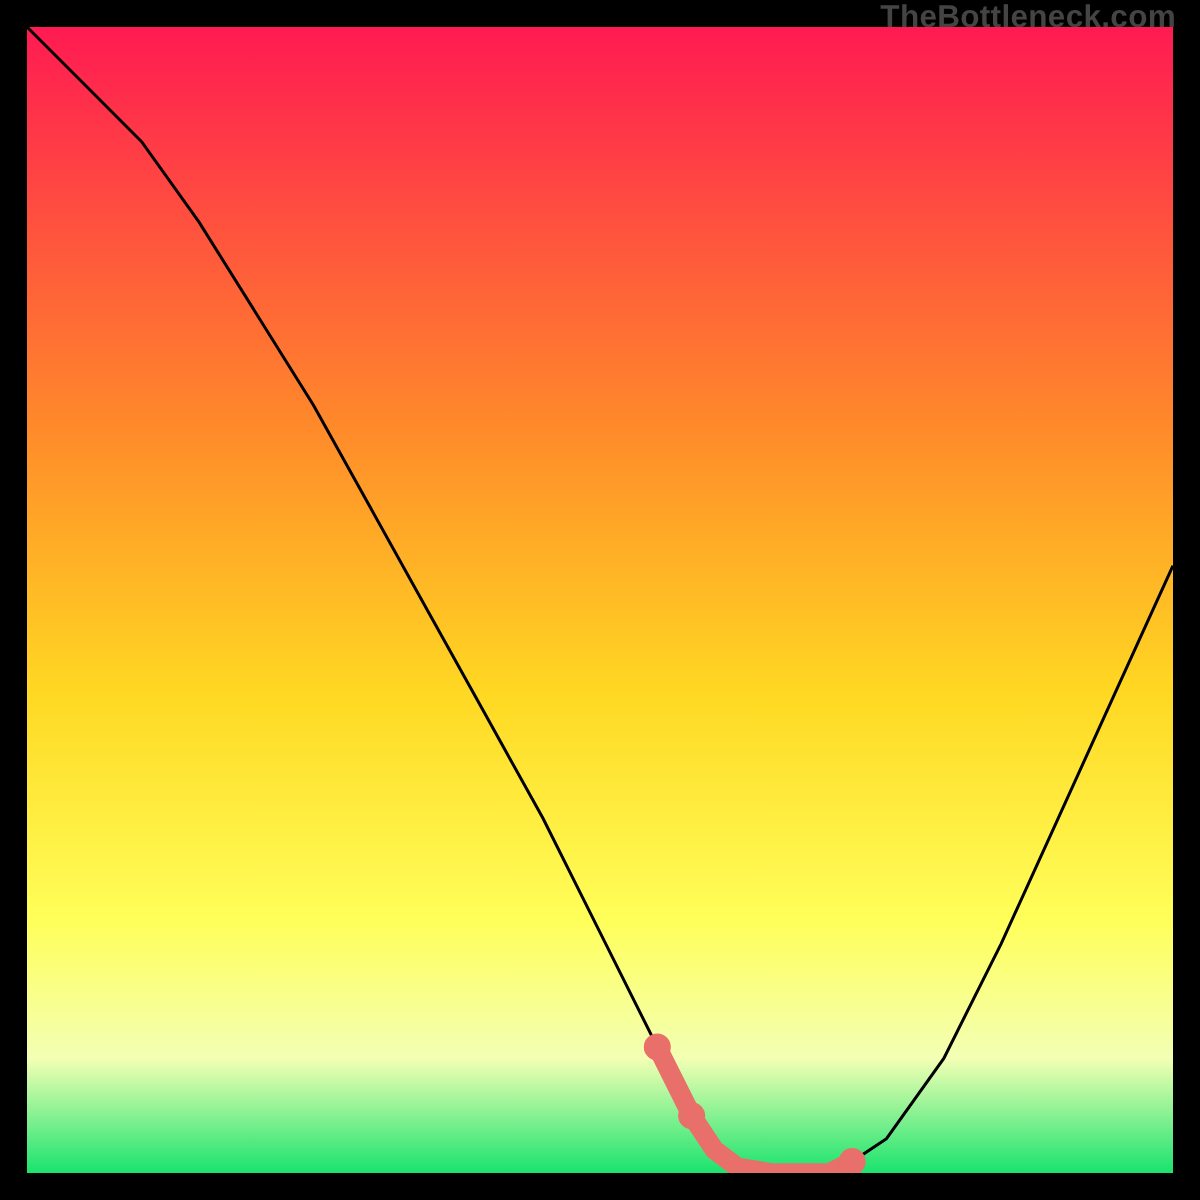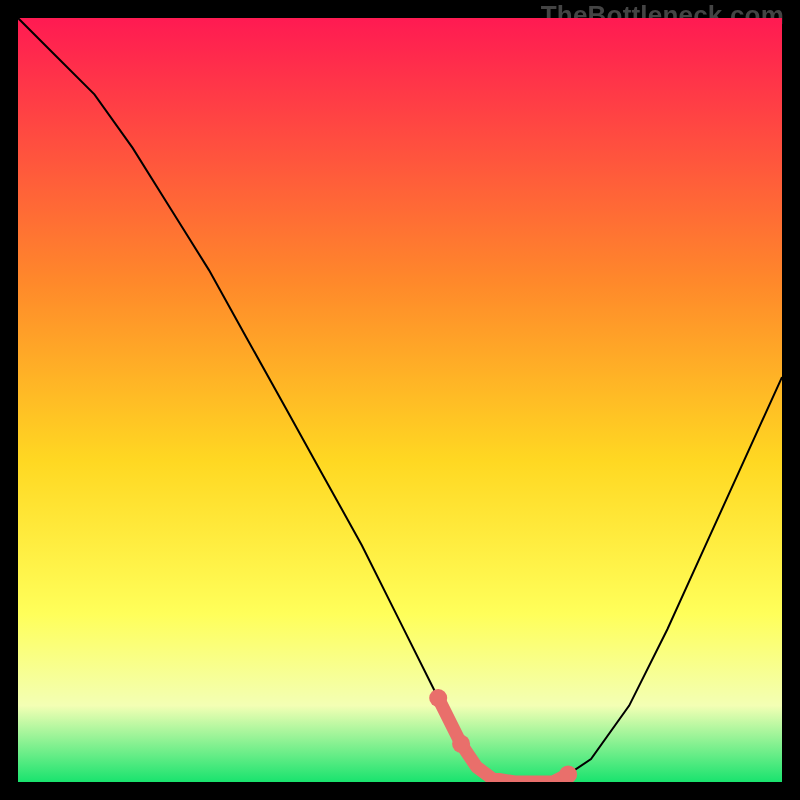--- a/index.html
+++ b/index.html
@@ -18,21 +18,21 @@
     width: 764px;
     height: 764px;
     background: #000;
   }
   .watermark {
     position: absolute;
     right: 16px;
     top: 0;
     color: #444;
     font-family: Arial, sans-serif;
-    font-size: 26px;
+    font-size: 21px;
     font-weight: 600;
     letter-spacing: 0.2px;
   }
   svg {
     display: block;
   }
 </style>
 </head>
 <body>
 

